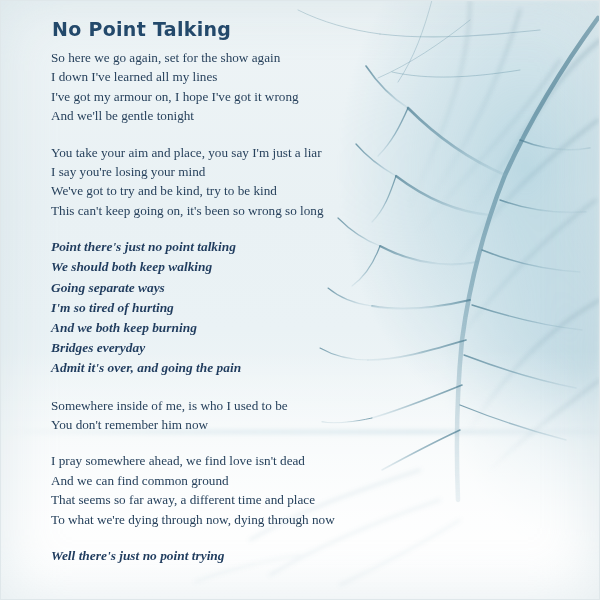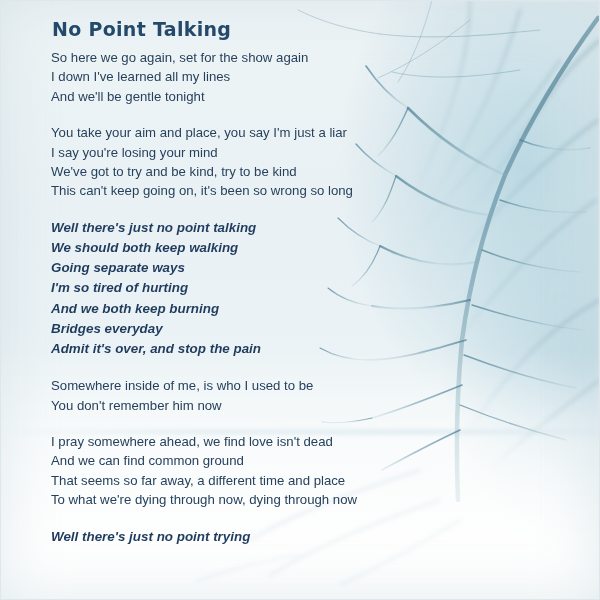--- a/index.html
+++ b/index.html
@@ -98,20 +98,21 @@
   .verse {
     margin-bottom: 17px;
   }
   .verse:last-child { margin-bottom: 0; }
   .line {
     font-size: 13.2px;
     line-height: 19.4px;
     color: #26415c;
     white-space: nowrap;
     text-shadow: 0 0 1px rgba(255,255,255,0.55);
+    font-family: Liberation Serif, serif;
   }
   .chorus .line {
     font-style: italic;
     font-weight: bold;
     color: #1f3c5e;
     font-size: 13.4px;
     line-height: 20.2px;
   }
 </style>
 </head>
@@ -201,38 +202,39 @@
   <div class="vignette"></div>
 
   <div class="content">
     <div class="song-title">No Point Talking</div>
 
     <div class="lyrics">
 
       <div class="verse">
         <div class="line">So here we go again, set for the show again</div>
         <div class="line">I down I've learned all my lines</div>
+        <div class="line">I've got my armour on, I hope I've got it wrong</div>
         <div class="line">And we'll be gentle tonight</div>
       </div>
 
       <div class="verse">
         <div class="line">You take your aim and place, you say I'm just a liar</div>
         <div class="line">I say you're losing your mind</div>
         <div class="line">We've got to try and be kind, try to be kind</div>
         <div class="line">This can't keep going on, it's been so wrong so long</div>
       </div>
 
       <div class="verse chorus">
-        <div class="line">Well there's just no point talking</div>
+        <div class="line">Point there's just no point talking</div>
         <div class="line">We should both keep walking</div>
         <div class="line">Going separate ways</div>
         <div class="line">I'm so tired of hurting</div>
         <div class="line">And we both keep burning</div>
         <div class="line">Bridges everyday</div>
-        <div class="line">Admit it's over, and stop the pain</div>
+        <div class="line">Admit it's over, and going the pain</div>
       </div>
 
       <div class="verse">
         <div class="line">Somewhere inside of me, is who I used to be</div>
         <div class="line">You don't remember him now</div>
       </div>
 
       <div class="verse">
         <div class="line">I pray somewhere ahead, we find love isn't dead</div>
         <div class="line">And we can find common ground</div>

